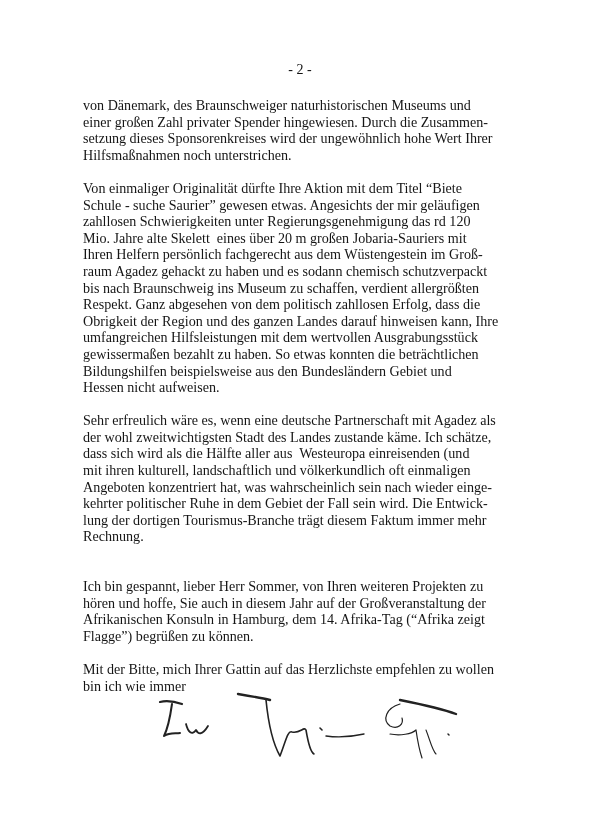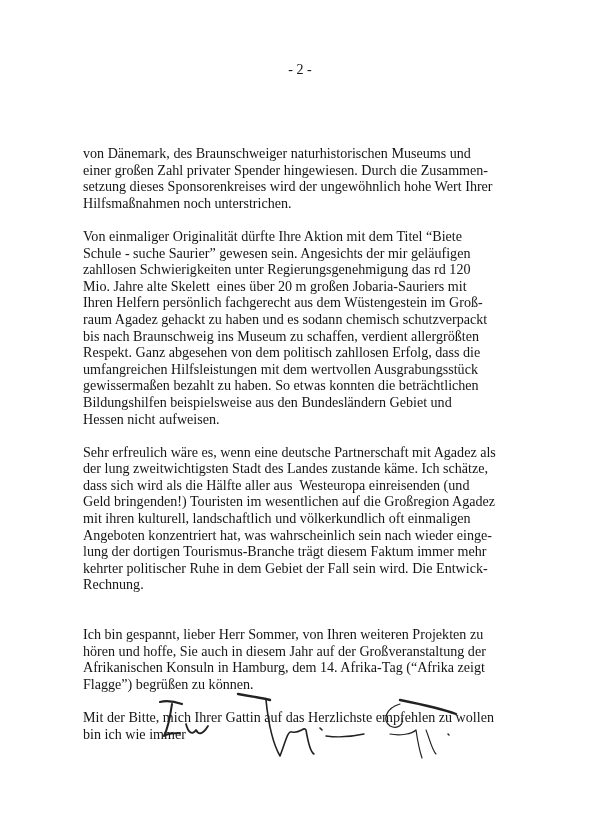--- a/index.html
+++ b/index.html
@@ -4,21 +4,21 @@
 <style>
   html, body { margin: 0; padding: 0; background: #ffffff; }
   body { width: 600px; height: 826px; position: relative; overflow: hidden; }
   .page { position: absolute; left: 0; top: 0; width: 600px; height: 826px; background: #fff; }
   .pagenum {
     position: absolute; left: 0; width: 600px; top: 62px; text-align: center;
     font-family: "Liberation Serif", serif; font-size: 14px; color: #111;
   }
   .body {
     position: absolute; left: 83px; top: 97px; width: 440px;
-    font-family: "Liberation Serif", serif; font-size: 14.1px; line-height: 16.6px; color: #151515; margin-top: 48px;
+    font-family: "Liberation Serif", serif; font-size: 14.1px; line-height: 16.6px; color: #151515;
   }
   .line { white-space: pre; display: block; height: 16.6px; }
   .gap { height: 16.6px; }
   .gap2 { height: 33.2px; }
   .sig { position: absolute; left: 150px; top: 690px; width: 310px; height: 80px; }
 </style>
 </head>
 <body>
 
 <div class="page">
@@ -27,42 +27,42 @@
   <div class="body">
     <div>
       <span class="line">von Dänemark, des Braunschweiger naturhistorischen Museums und</span>
       <span class="line">einer großen Zahl privater Spender hingewiesen. Durch die Zusammen-</span>
       <span class="line">setzung dieses Sponsorenkreises wird der ungewöhnlich hohe Wert Ihrer</span>
       <span class="line">Hilfsmaßnahmen noch unterstrichen.</span>
     </div>
     <div class="gap"></div>
     <div>
       <span class="line">Von einmaliger Originalität dürfte Ihre Aktion mit dem Titel “Biete</span>
-      <span class="line">Schule - suche Saurier” gewesen sein. Angesichts der mir geläufigen</span>
+      <span class="line">Schule - suche Saurier” gewesen etwas. Angesichts der mir geläufigen</span>
       <span class="line">zahllosen Schwierigkeiten unter Regierungsgenehmigung das rd 120</span>
       <span class="line">Mio. Jahre alte Skelett  eines über 20 m großen Jobaria-Sauriers mit</span>
       <span class="line">Ihren Helfern persönlich fachgerecht aus dem Wüstengestein im Groß-</span>
       <span class="line">raum Agadez gehackt zu haben und es sodann chemisch schutzverpackt</span>
       <span class="line">bis nach Braunschweig ins Museum zu schaffen, verdient allergrößten</span>
       <span class="line">Respekt. Ganz abgesehen von dem politisch zahllosen Erfolg, dass die</span>
+      <span class="line">Obrigkeit der Region und des ganzen Landes darauf hinweisen kann, Ihre</span>
       <span class="line">umfangreichen Hilfsleistungen mit dem wertvollen Ausgrabungsstück</span>
       <span class="line">gewissermaßen bezahlt zu haben. So etwas konnten die beträchtlichen</span>
       <span class="line">Bildungshilfen beispielsweise aus den Bundesländern Gebiet und</span>
       <span class="line">Hessen nicht aufweisen.</span>
     </div>
     <div class="gap"></div>
     <div>
       <span class="line">Sehr erfreulich wäre es, wenn eine deutsche Partnerschaft mit Agadez als</span>
-      <span class="line">der lung zweitwichtigsten Stadt des Landes zustande käme. Ich schätze,</span>
+      <span class="line">der wohl zweitwichtigsten Stadt des Landes zustande käme. Ich schätze,</span>
       <span class="line">dass sich wird als die Hälfte aller aus  Westeuropa einreisenden (und</span>
-      <span class="line">Geld bringenden!) Touristen im wesentlichen auf die Großregion Agadez</span>
       <span class="line">mit ihren kulturell, landschaftlich und völkerkundlich oft einmaligen</span>
       <span class="line">Angeboten konzentriert hat, was wahrscheinlich sein nach wieder einge-</span>
+      <span class="line">kehrter politischer Ruhe in dem Gebiet der Fall sein wird. Die Entwick-</span>
       <span class="line">lung der dortigen Tourismus-Branche trägt diesem Faktum immer mehr</span>
-      <span class="line">kehrter politischer Ruhe in dem Gebiet der Fall sein wird. Die Entwick-</span>
       <span class="line">Rechnung.</span>
     </div>
     <div class="gap2"></div>
     <div>
       <span class="line">Ich bin gespannt, lieber Herr Sommer, von Ihren weiteren Projekten zu</span>
       <span class="line">hören und hoffe, Sie auch in diesem Jahr auf der Großveranstaltung der</span>
       <span class="line">Afrikanischen Konsuln in Hamburg, dem 14. Afrika-Tag (“Afrika zeigt</span>
       <span class="line">Flagge”) begrüßen zu können.</span>
     </div>
     <div class="gap"></div>

